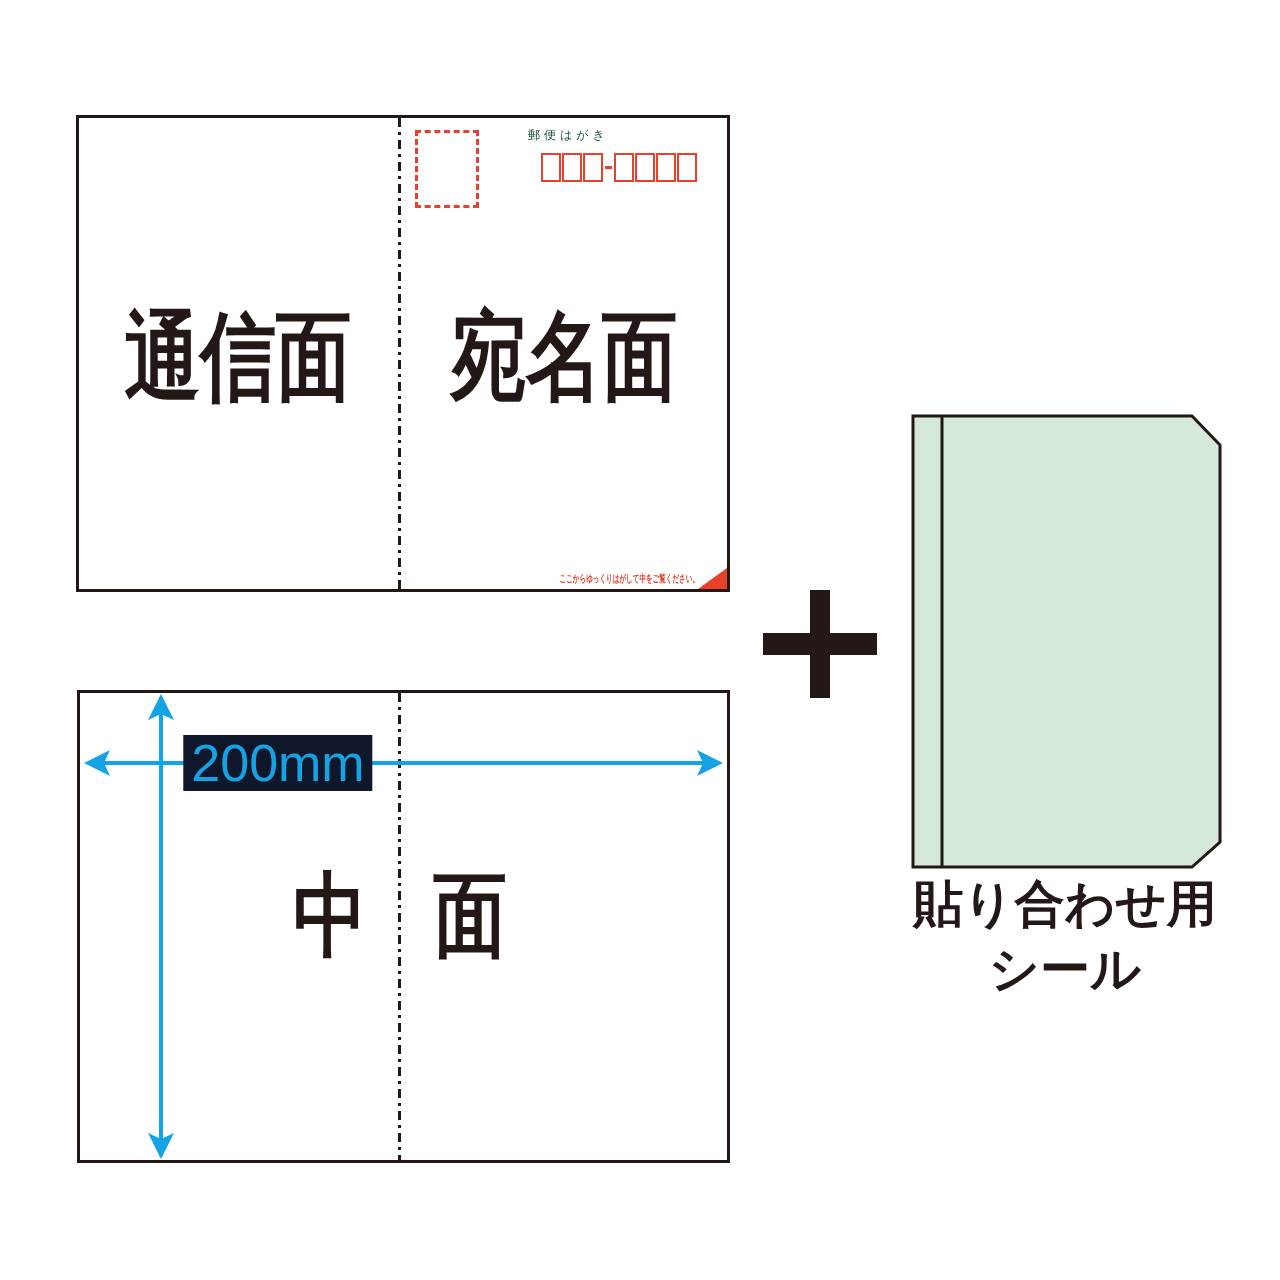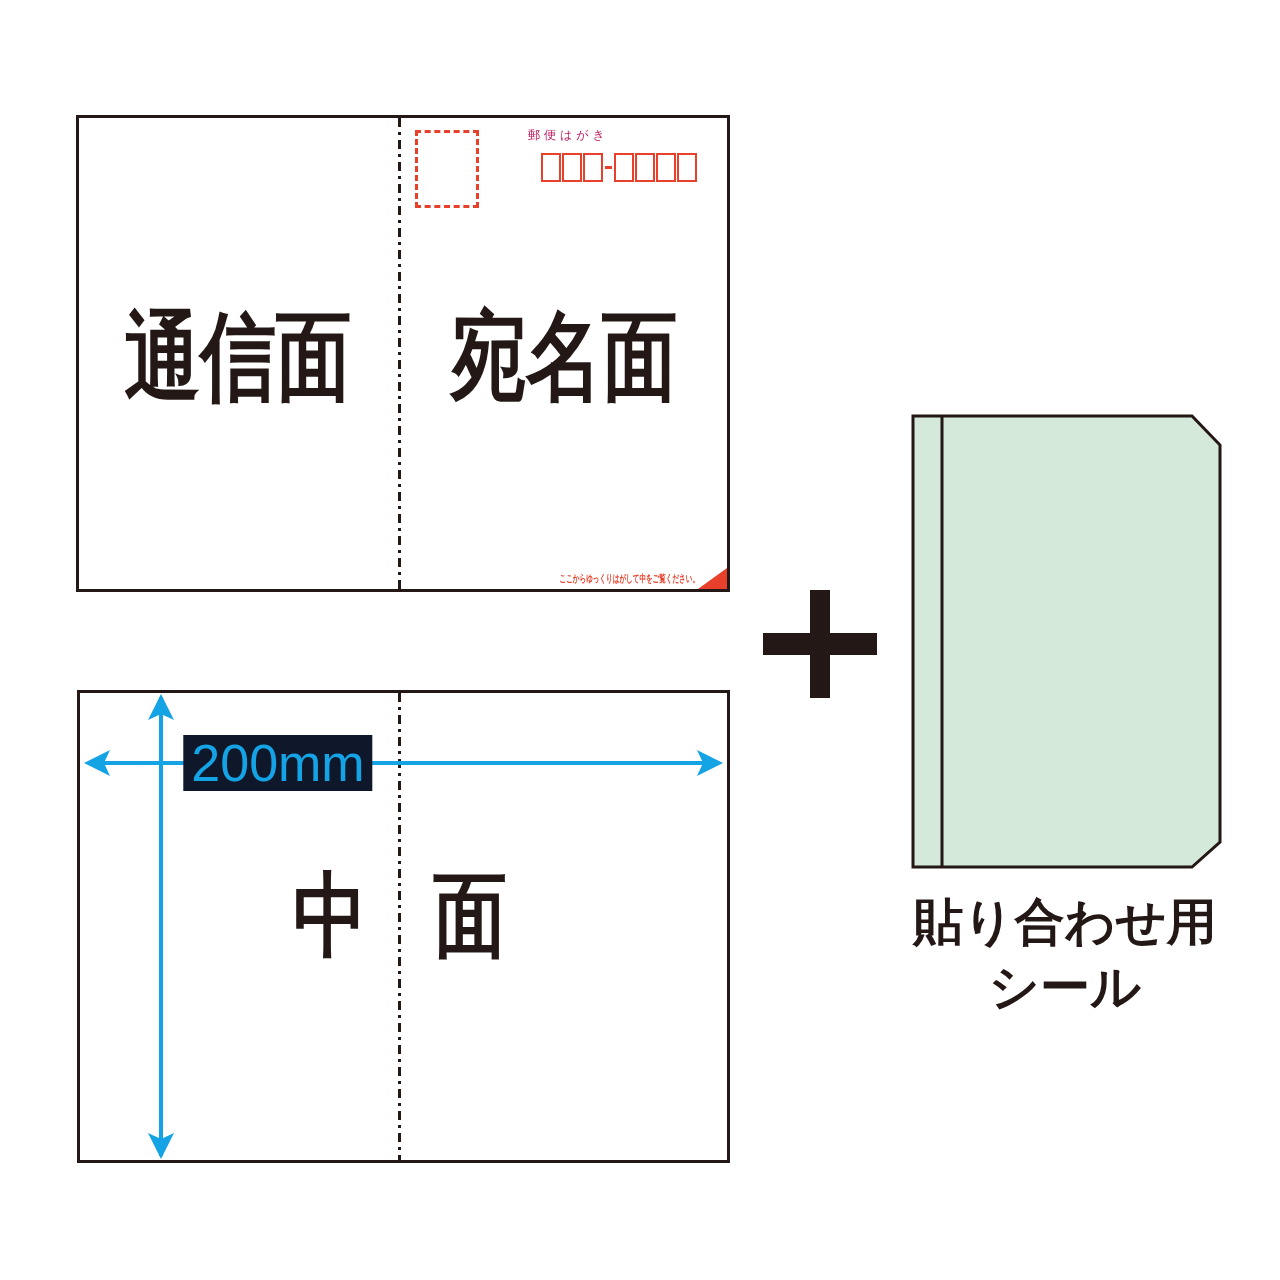--- a/index.html
+++ b/index.html
@@ -26,21 +26,21 @@
     transform:translate(-50%,-50%) scaleX(0.78);
   }
   .panel-label.left  { left:159px; }
   .panel-label.right { left:485px; }
 
   .stamp-box {
     position:absolute; left:336px; top:12px; width:64px; height:78px;
     border:3px dashed #e8402a; background:#fff;
   }
   .postmark {
-    position:absolute; left:449px; top:9px; color:#be185d;
+    position:absolute; left:449px; top:9px; color:#14532d;
     font-size:12px; letter-spacing:4px; white-space:nowrap;
   }
   .pcode-row {
     position:absolute; left:462px; top:35px; display:flex; align-items:center; gap:1px;
   }
   .pcode-box { width:20px; height:29px; border:2px solid #e8402a; background:#fff; }
   .pcode-dash { width:7px; height:3px; background:#e8402a; margin:0 1px; }
 
   .peel-note {
     position:absolute; right:28px; bottom:3px; color:#e8402a;
@@ -75,21 +75,21 @@
   .dim-label.h { left:99px;  top:347px; }
 
   
   .plus-icon { position:absolute; left:763px; top:590px; width:114px; height:108px; }
   .plus-icon .h { position:absolute; left:0; top:43px; width:114px; height:22px; background:#231815; }
   .plus-icon .v { position:absolute; left:47px; top:0; width:20px; height:108px; background:#231815; }
 
   
   .seal-wrap { position:absolute; left:910px; top:413px; width:313px; height:457px; }
   .seal-caption {
-    position:absolute; left:890px; top:890px; width:350px; text-align:center;
+    position:absolute; left:890px; top:872px; width:350px; text-align:center;
     color:#231815; font-weight:bold; font-size:50px; line-height:1.3;
   }
 </style>
 </head>
 <body>
 
 <div class="stage">
 
   <div class="postcard-top">
     <div class="fold-line"></div>

